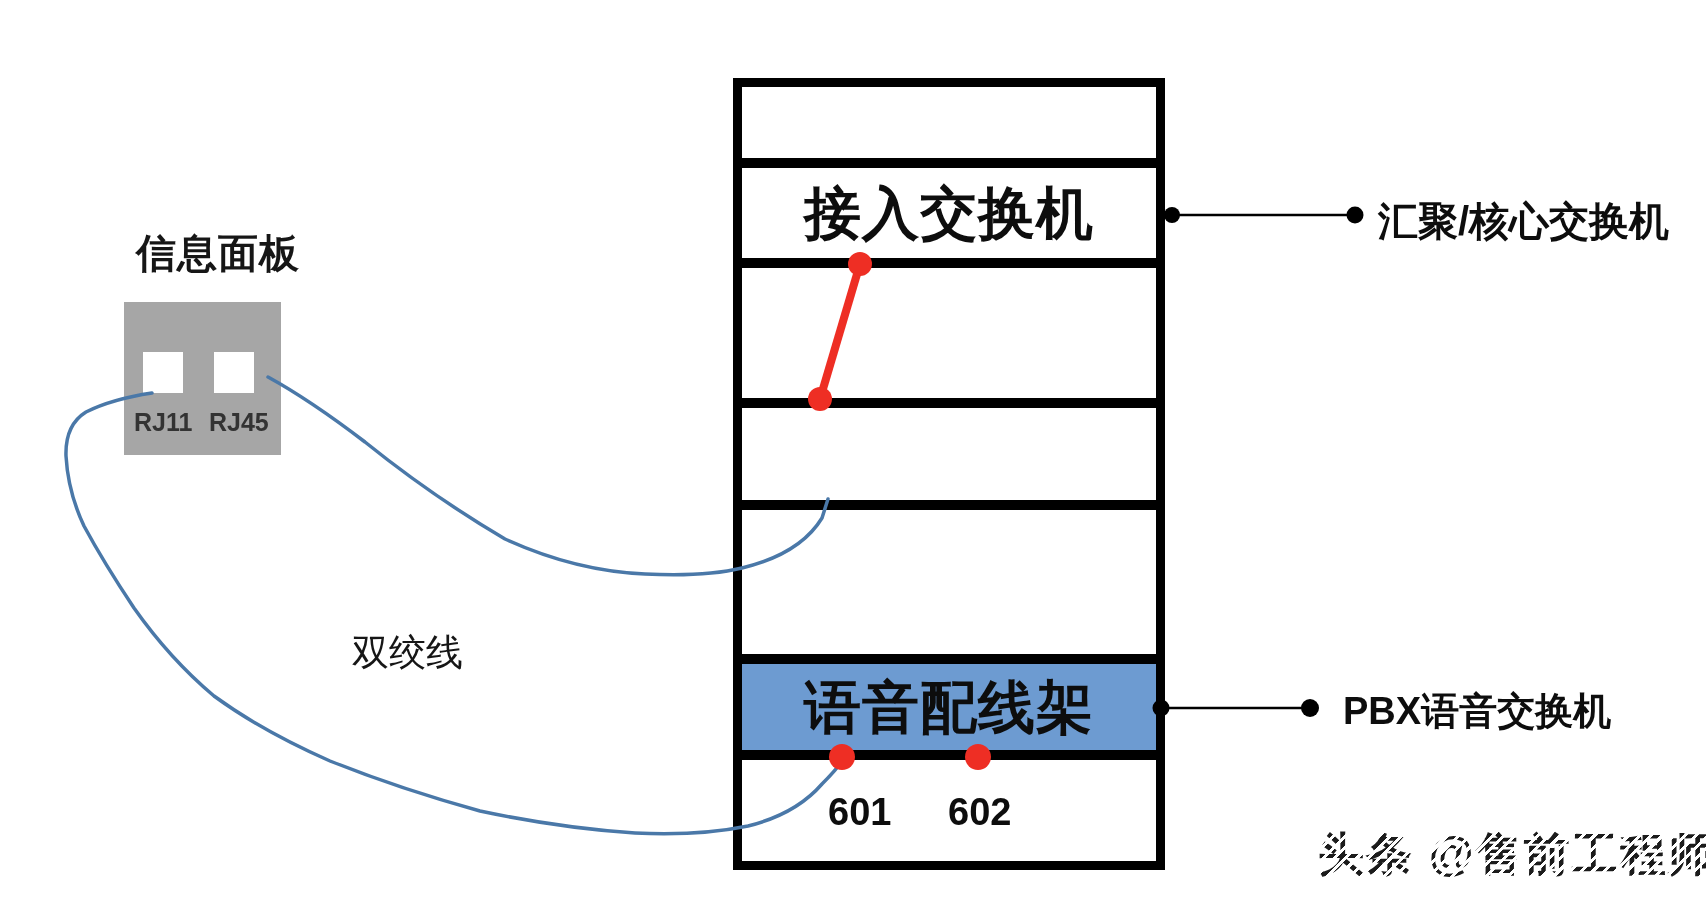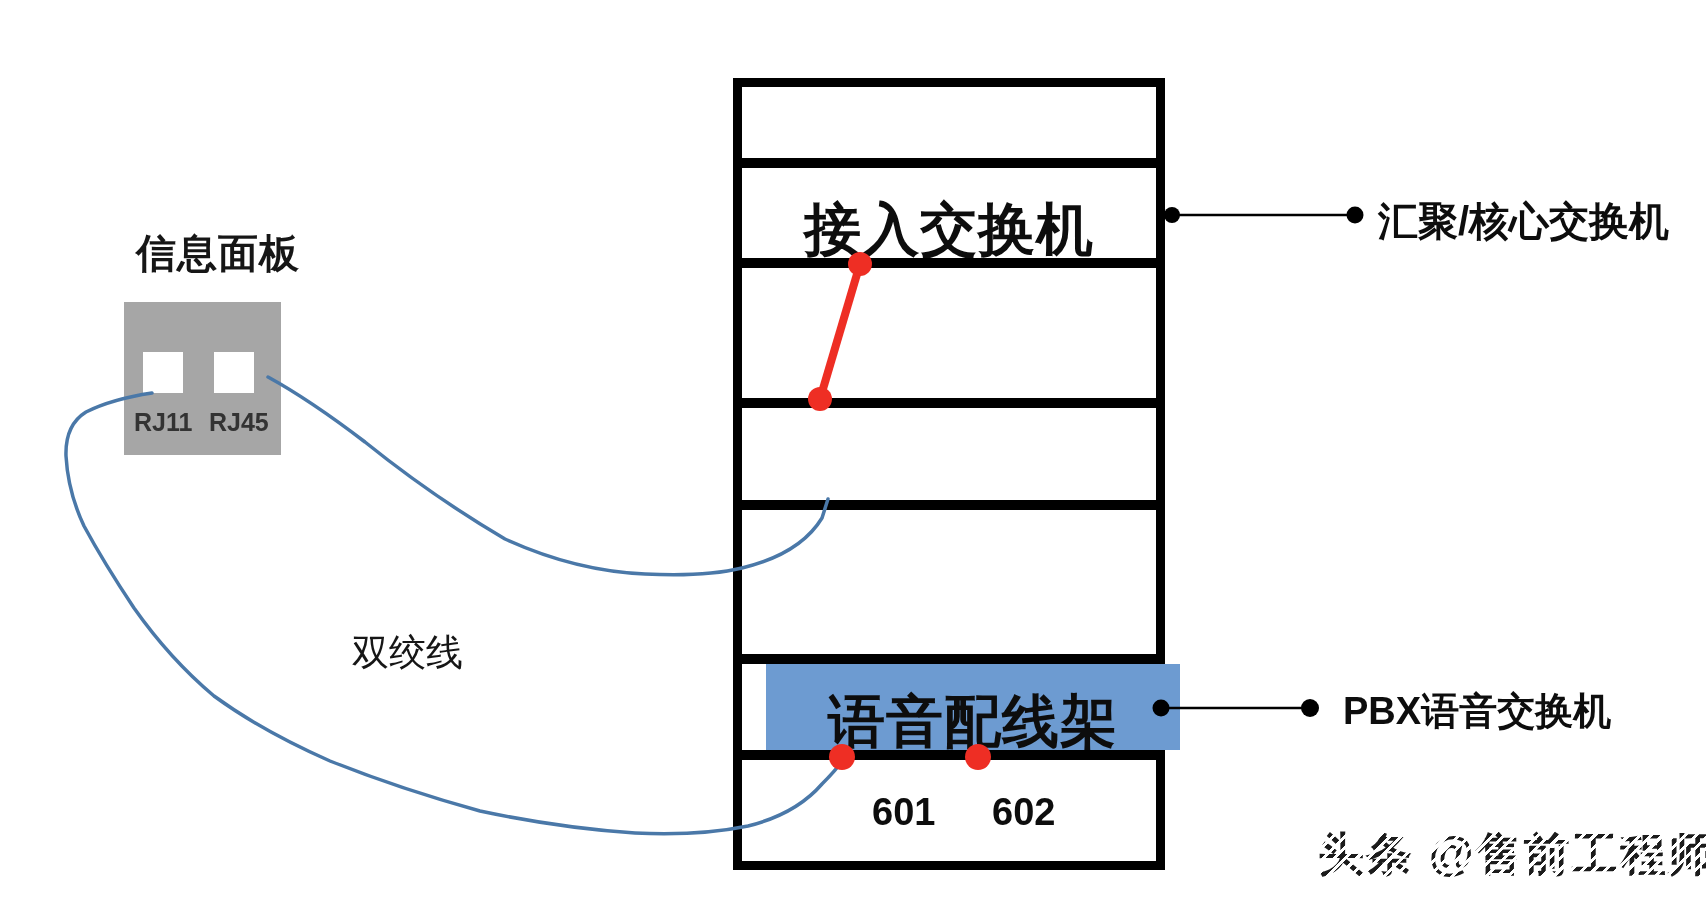--- a/index.html
+++ b/index.html
@@ -38,42 +38,42 @@
   .cable-label{
     left:352px;top:628px;
     font-size:37px;font-weight:500;color:#161616;
   }
 
   
   .rack{
     left:733px;top:78px;width:414px;height:774px;
     border:9px solid #000;background:#fff;
   }
-  .rack-sec{position:absolute;left:0;width:414px;display:flex;align-items:flex-end;justify-content:center;}
+  .rack-sec{position:absolute;left:0;width:414px;display:flex;align-items:center;justify-content:center;}
   .rack-div{position:absolute;left:0;width:414px;background:#000;}
   .sec-label{
     font-size:57px;font-weight:600;color:#0d0d0d;letter-spacing:1px;
     white-space:nowrap;line-height:1;
   }
   .s1{top:0;height:71px;}
   .d1{top:71px;height:10px;}
   .s2{top:81px;height:90px;}
   .d2{top:171px;height:10px;}
   .s3{top:181px;height:130px;}
   .d3{top:311px;height:10px;}
   .s4{top:321px;height:92px;background:#b5cf96;}
   .d4{top:413px;height:10px;}
   .s5{top:423px;height:144px;}
   .d5{top:567px;height:10px;}
-  .s6{top:577px;height:86px;background:#6d9bd1;margin-left:24px;}
+  .s6{top:577px;height:86px;background:#6d9bd1;}
   .d6{top:663px;height:10px;}
   .s7{top:673px;height:101px;}
   .port-num{
     position:absolute;top:33px;
-    font-size:38px;font-weight:600;color:#0d0d0d;line-height:1;margin-left:44px;
+    font-size:38px;font-weight:600;color:#0d0d0d;line-height:1;
   }
   .port-num.p601{left:86px;}
   .port-num.p602{left:206px;}
 
   
   .callout-core{
     left:1378px;top:194px;
     font-size:40px;font-weight:600;color:#0d0d0d;white-space:nowrap;
   }
   .callout-pbx{

